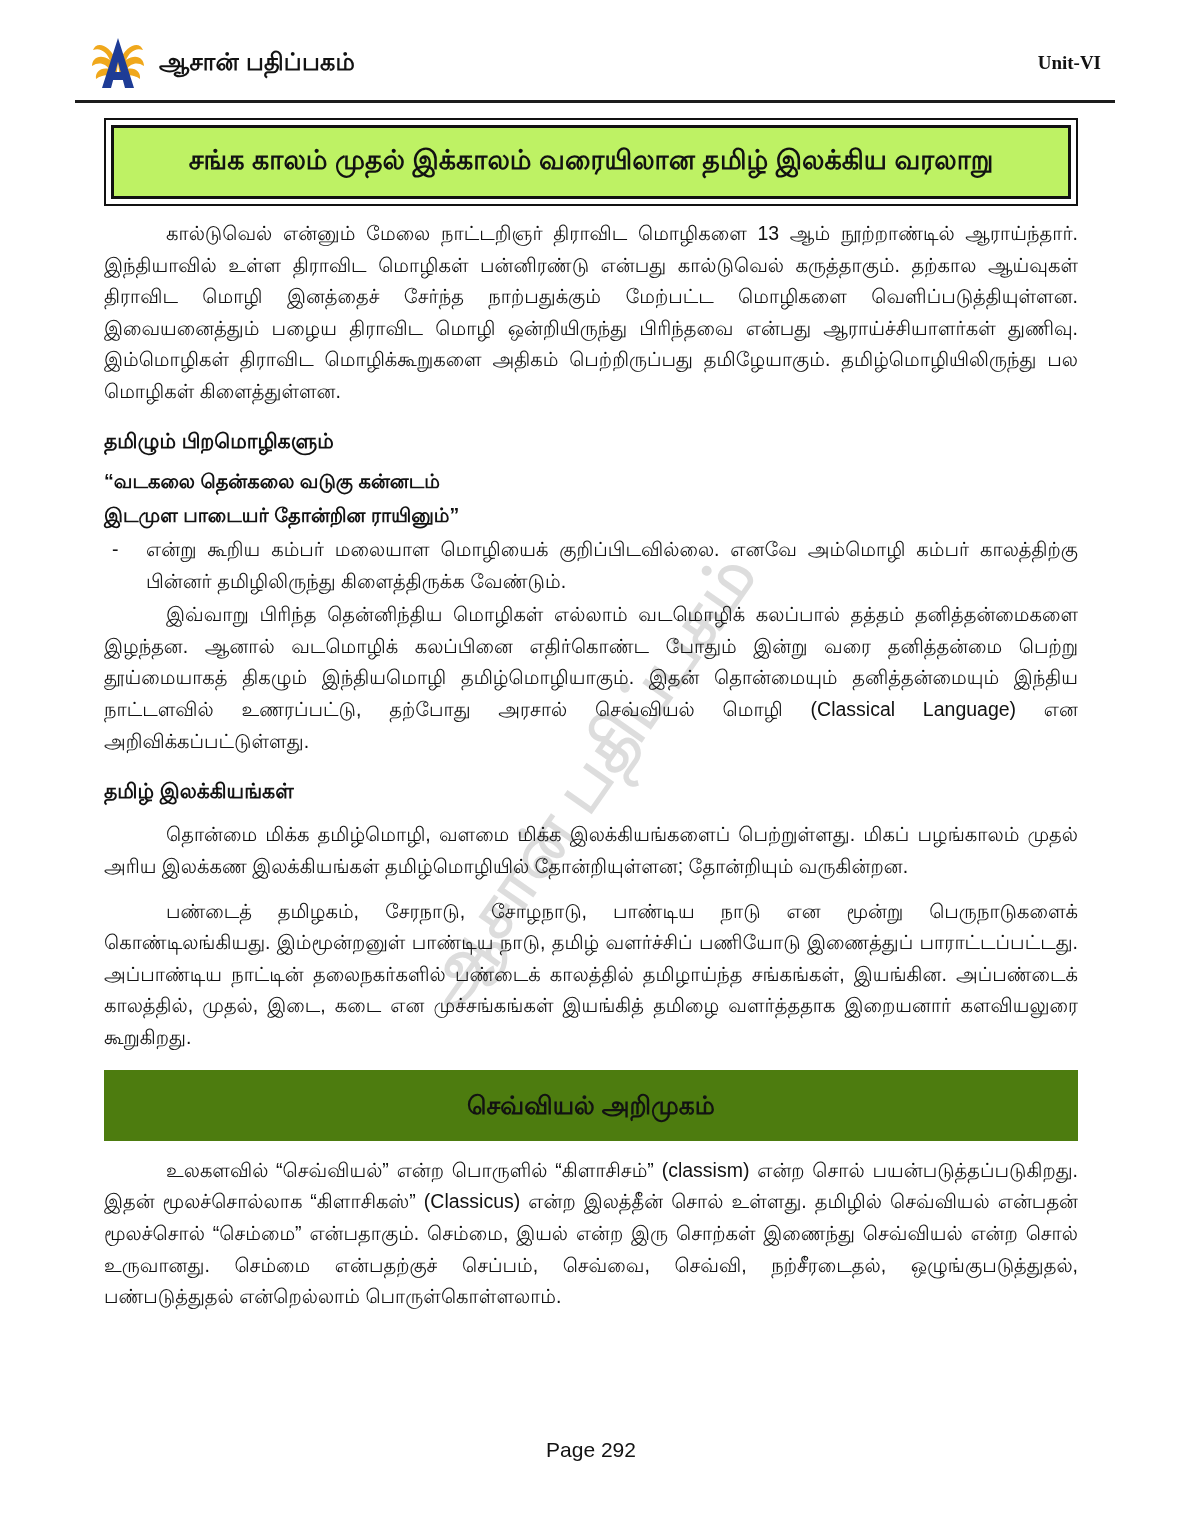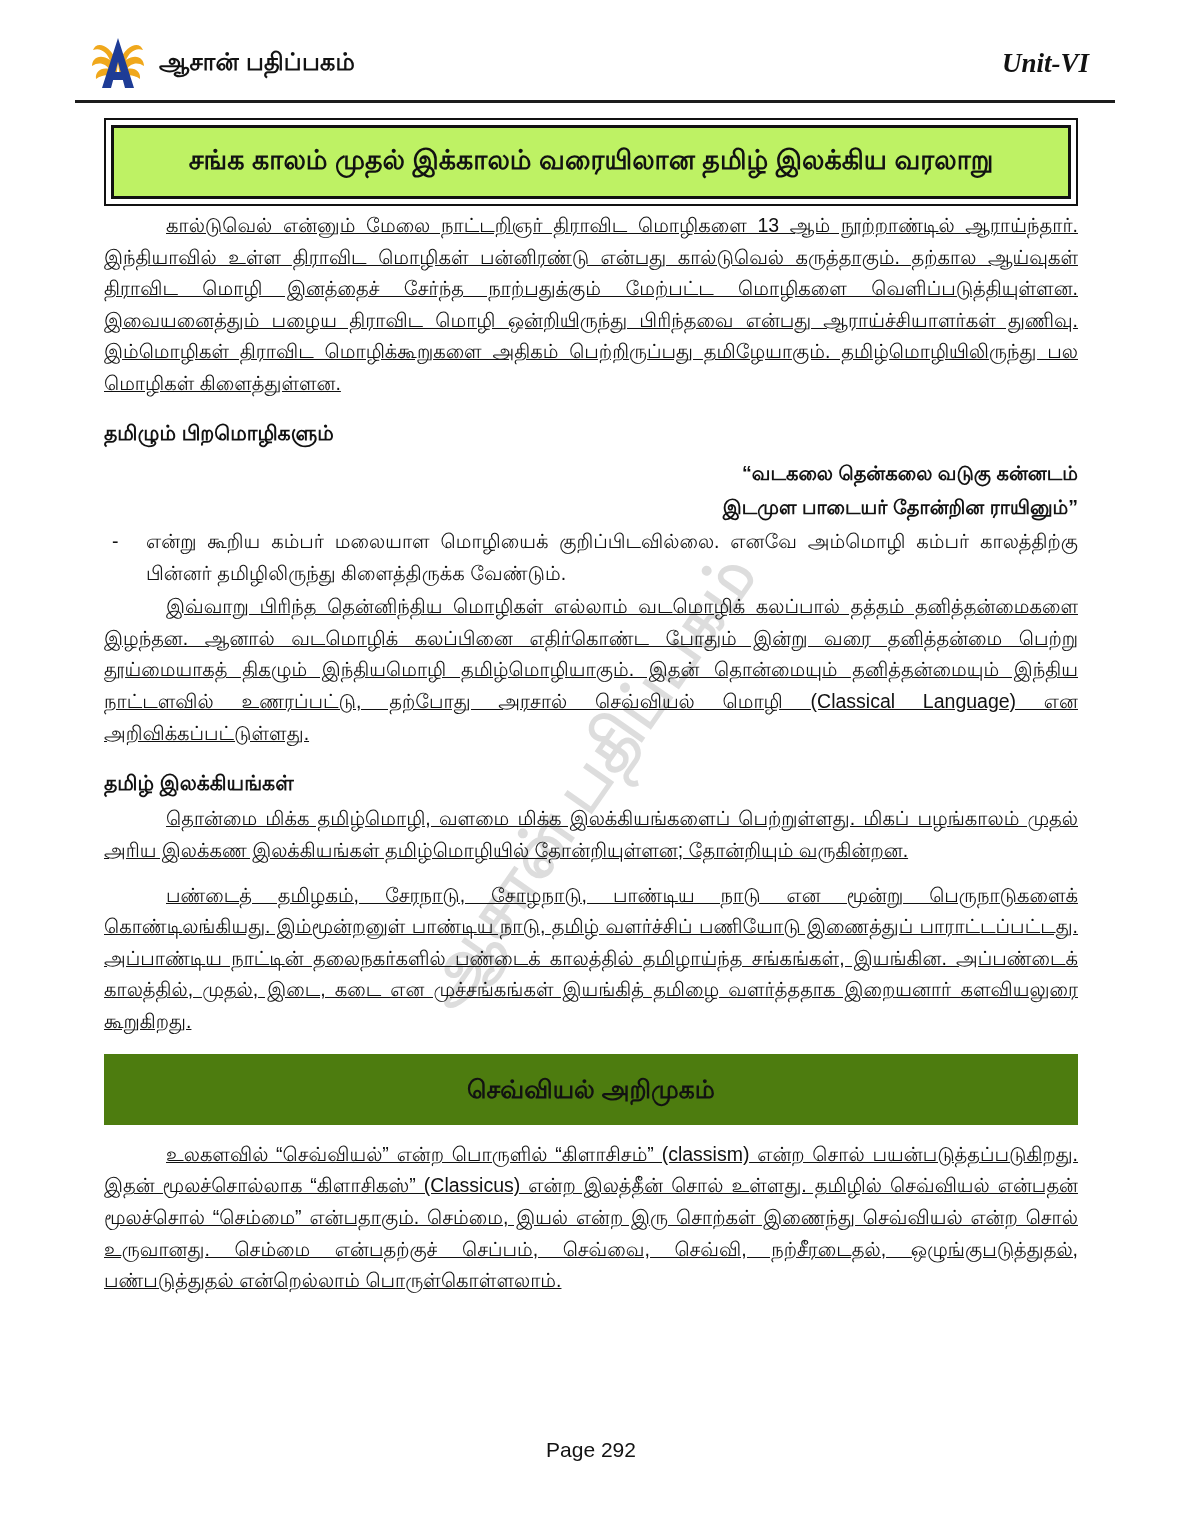--- a/index.html
+++ b/index.html
@@ -21,23 +21,22 @@
     align-items: center;
     margin: 36px 67px 0 75px;
     padding: 0 0 10px 14px;
     border-bottom: 3px solid #1c1c1c;
   }
   .brand { display: flex; align-items: center; gap: 12px; }
   .brand-text { font-weight: bold; font-size: 24px; letter-spacing: 0.2px; }
   .unit {
     font-family: "Liberation Serif", serif;
     font-weight: bold;
-    font-size: 27px;
-    margin-right: 26px;
-    font-style: italic;
+    font-size: 19px;
+    margin-right: 14px;
   }
 
   
   .title-box {
     margin: 15px 104px 0 104px;
     border: 2px solid #111;
     padding: 5px;
     background: #ffffff;
   }
   .title-inner {
@@ -57,24 +56,24 @@
     font-size: 19.5px;
     line-height: 1.62;
     text-align: justify;
   }
   .sec-heading {
     font-size: 20.5px;
     font-weight: bold;
     margin: 17px 0 3px 0;
     text-align: left;
   }
-  .para { margin: 4px 0 13px 0; text-indent: 62px; text-decoration: underline; }
+  .para { margin: 12px 0 13px 0; text-indent: 62px; }
   .para.tight { margin-bottom: 0; }
   .verse {
-    text-align: right;
+    text-align: left;
     font-weight: bold;
     margin: 8px 0 4px 0;
     line-height: 1.55;
     text-indent: 0;
   }
   .dash-row { display: flex; margin: 2px 0 0 0; }
   .dash-marker { flex: none; width: 34px; padding-left: 8px; }
   .dash-text { flex: 1; text-align: justify; }
   .gray-banner {
     margin: 17px 0 14px 0;

